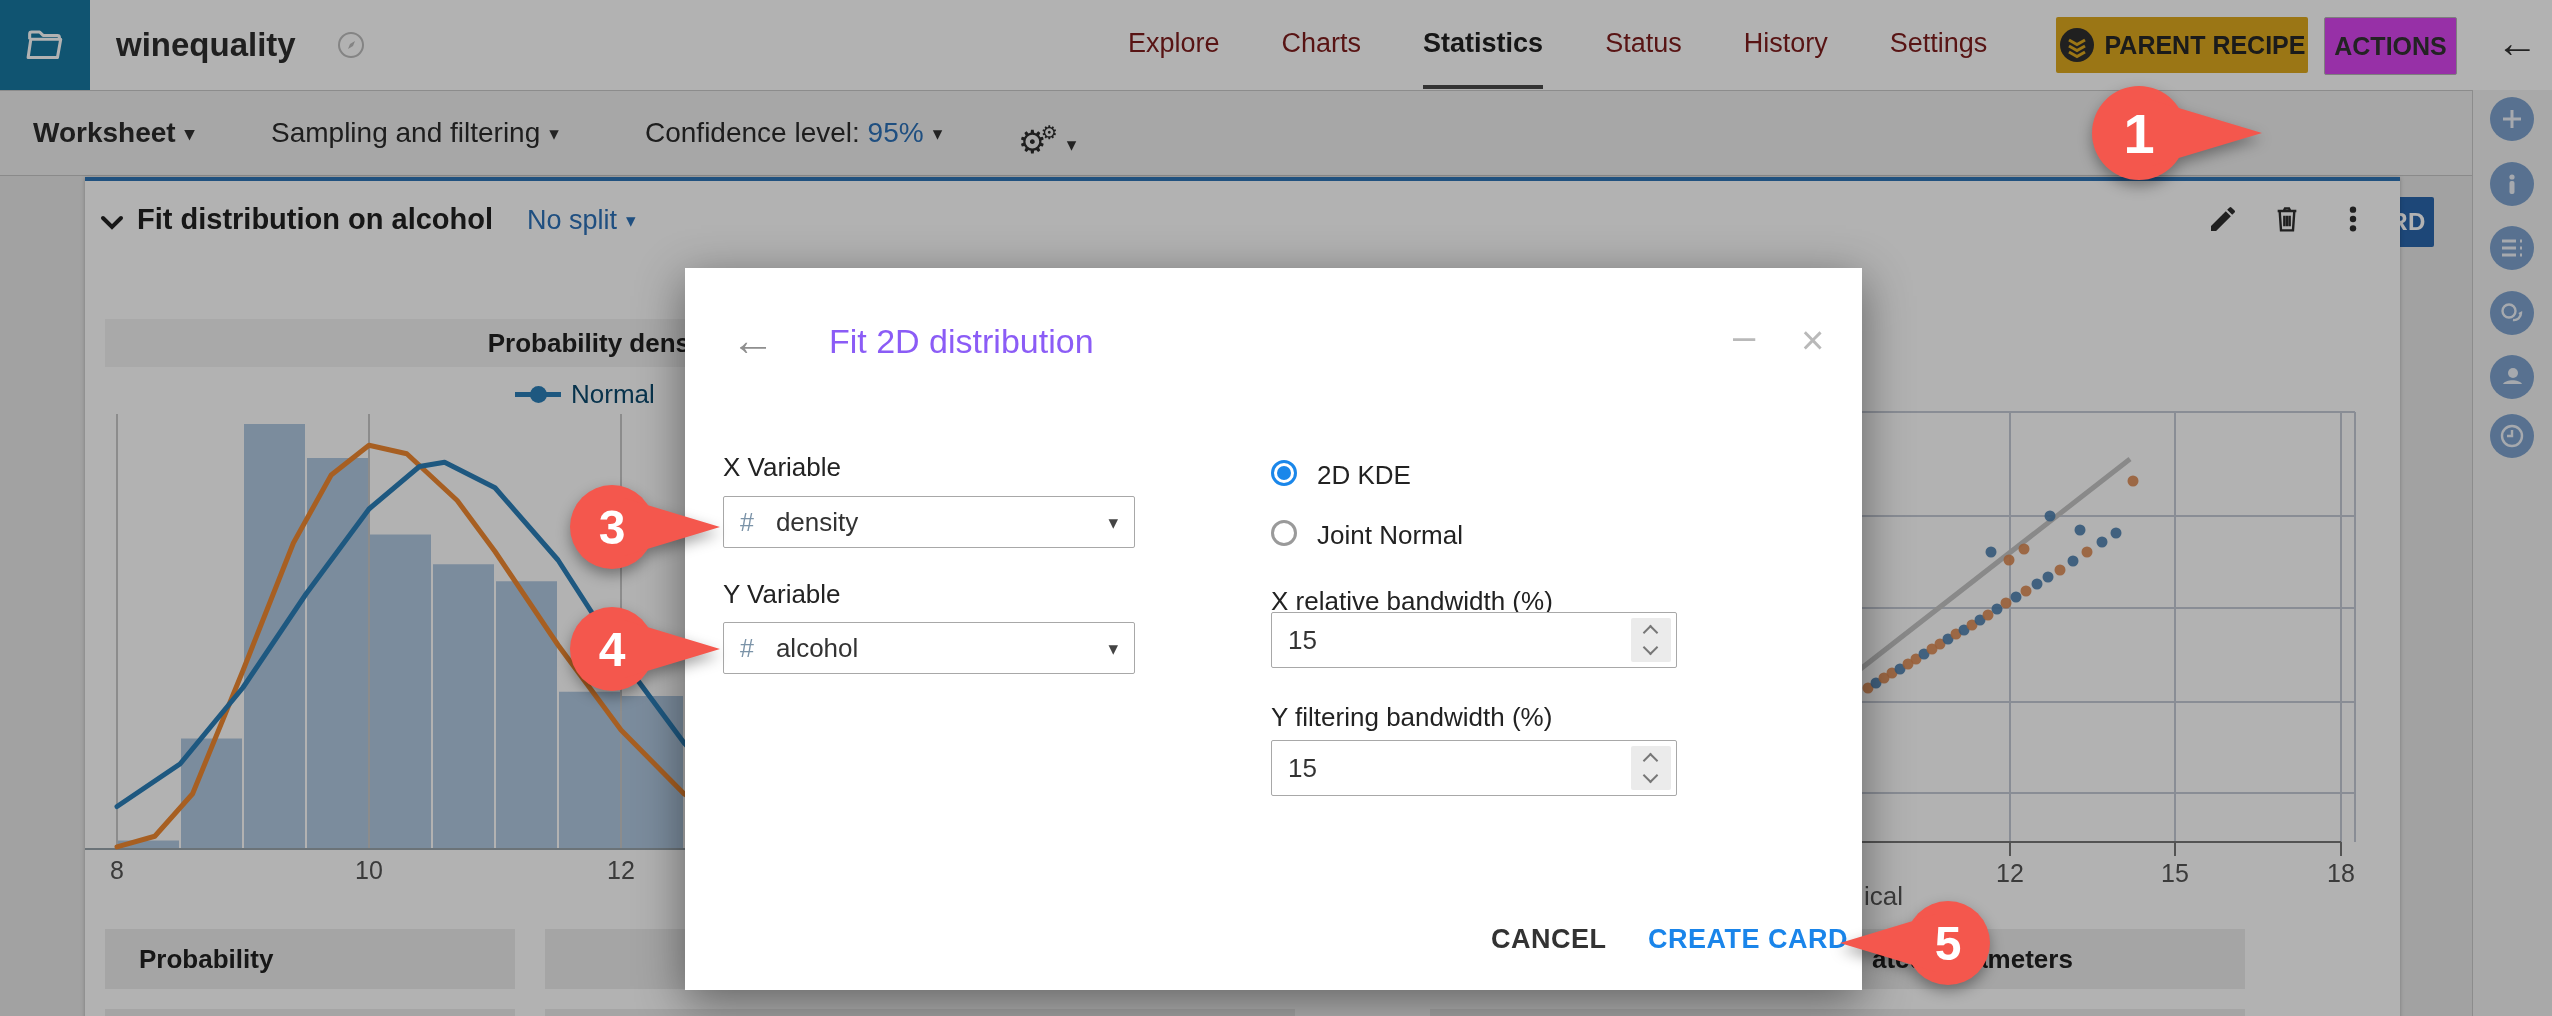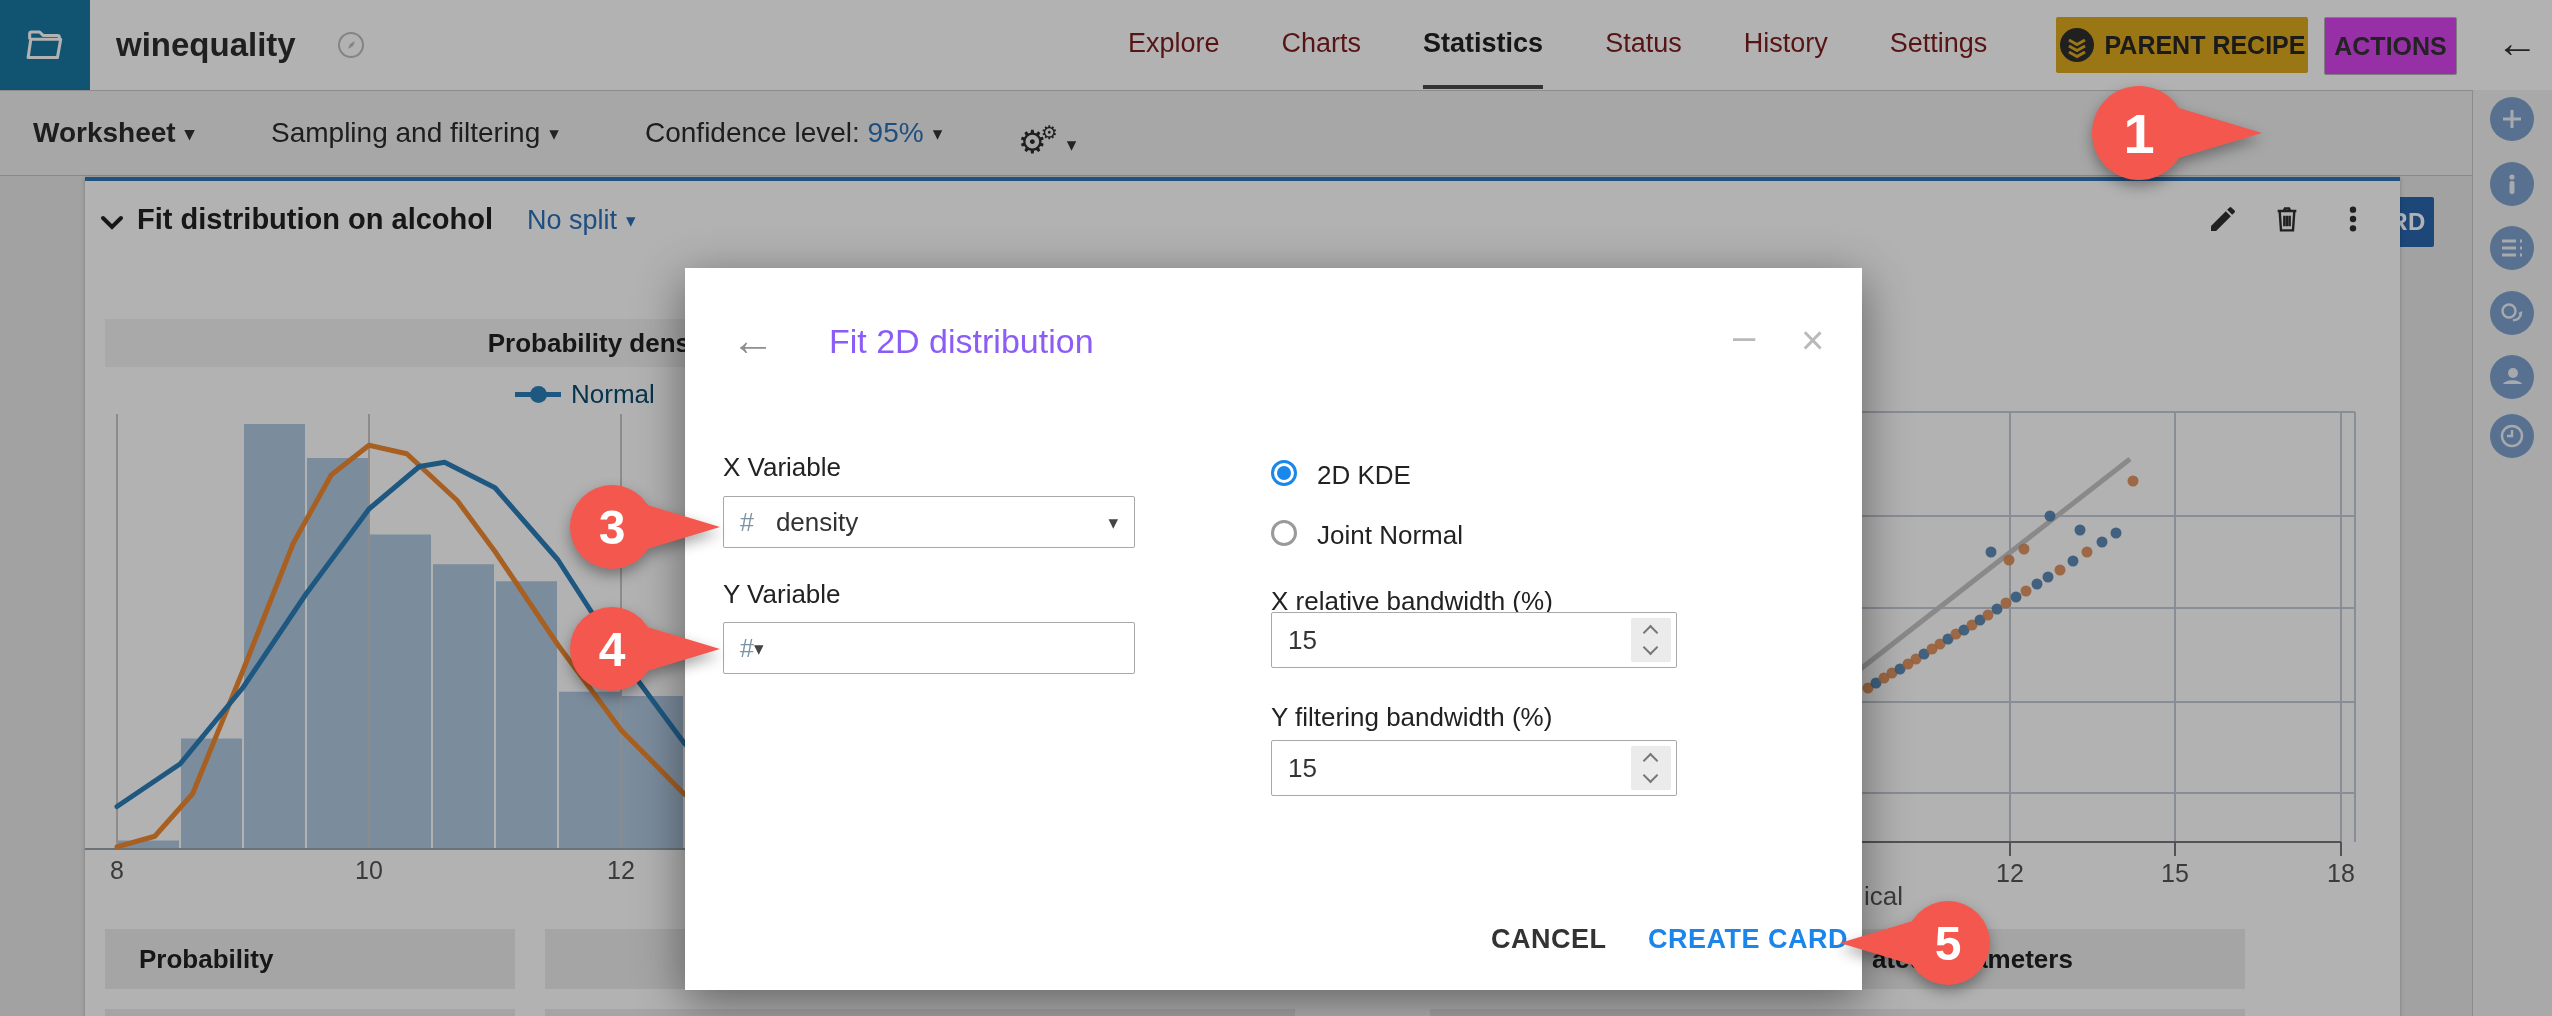--- a/index.html
+++ b/index.html
@@ -341,20 +341,21 @@
 
     <div id="m-xlabel" class="abs m-label">X Variable</div>
     <div id="dd-x" class="abs dropdown">
       <span class="hash">#</span>
       <span class="val">density</span>
       <span class="dcaret">▾</span>
     </div>
     <div id="m-ylabel" class="abs m-label">Y Variable</div>
     <div id="dd-y" class="abs dropdown">
       <span class="hash">#</span>
+      <span class="val">alcohol</span>
       <span class="dcaret">▾</span>
     </div>
 
     <div id="radio-kde" class="abs radio sel">
         <i></i>
       </div>
     <div id="radio-kde-lbl" class="abs m-label">2D KDE</div>
     <div id="radio-jn" class="abs radio unsel"></div>
     <div id="radio-jn-lbl" class="abs m-label">Joint Normal</div>
 

